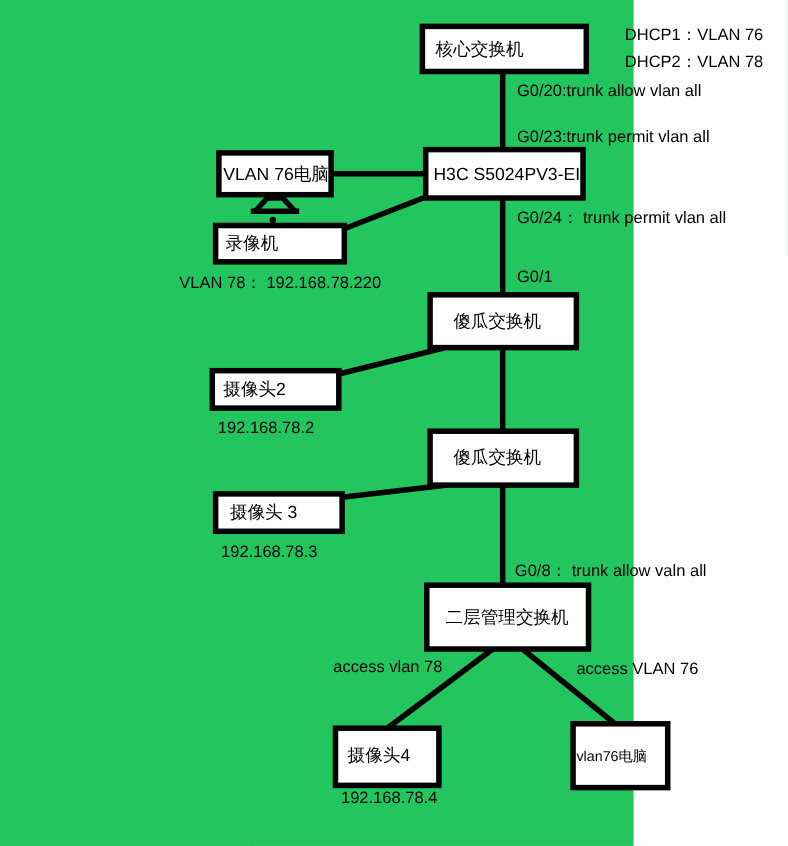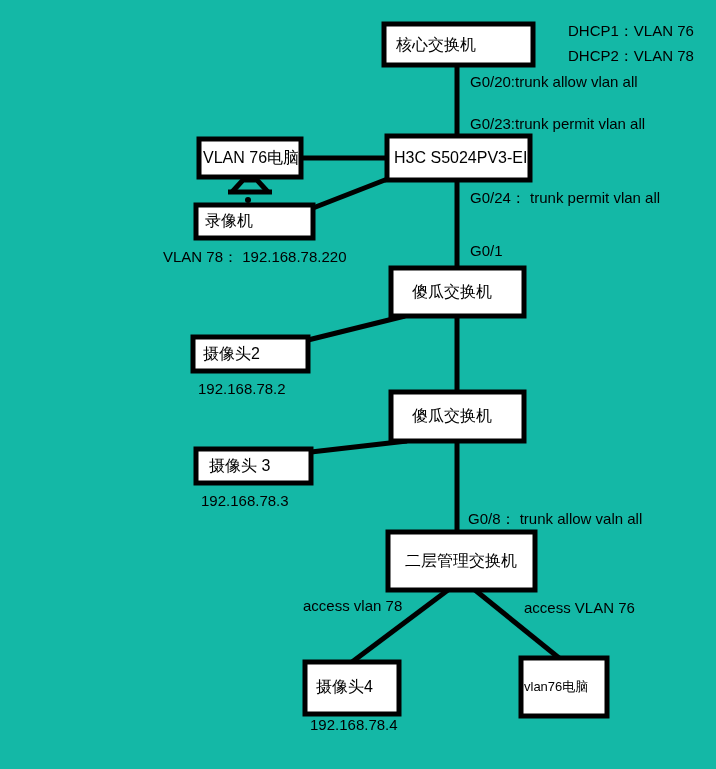--- a/index.html
+++ b/index.html
@@ -8,23 +8,23 @@
     background: #ffffff;
   }
   body {
     width: 716px;
     height: 769px;
     font-family: "Liberation Sans", sans-serif;
     overflow: hidden;
   }
   #diagram-root {
     position: relative;
-    width: 716px;
+    width: 576px;
     height: 769px;
-    background: #14b8a6;
+    background: #22c55e;
   }
   svg#topology {
     display: block;
     width: 716px;
     height: 769px;
   }
   .node-box {
     fill: #ffffff;
     stroke: #000000;
     stroke-width: 5;

